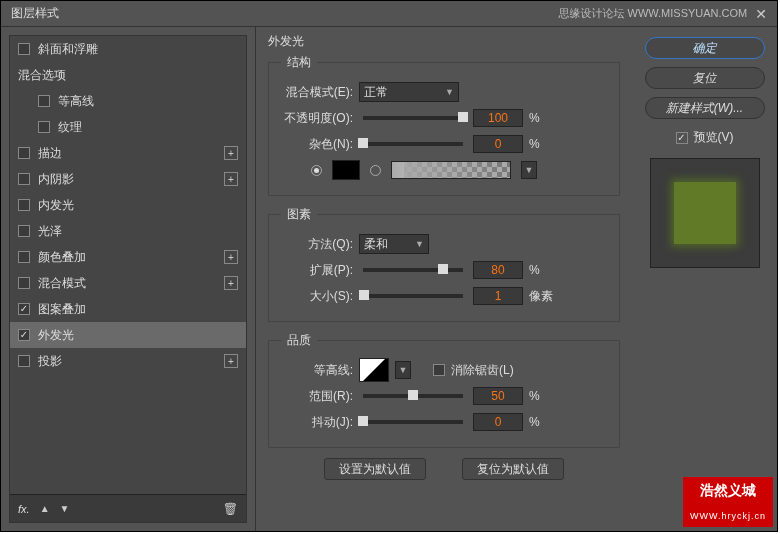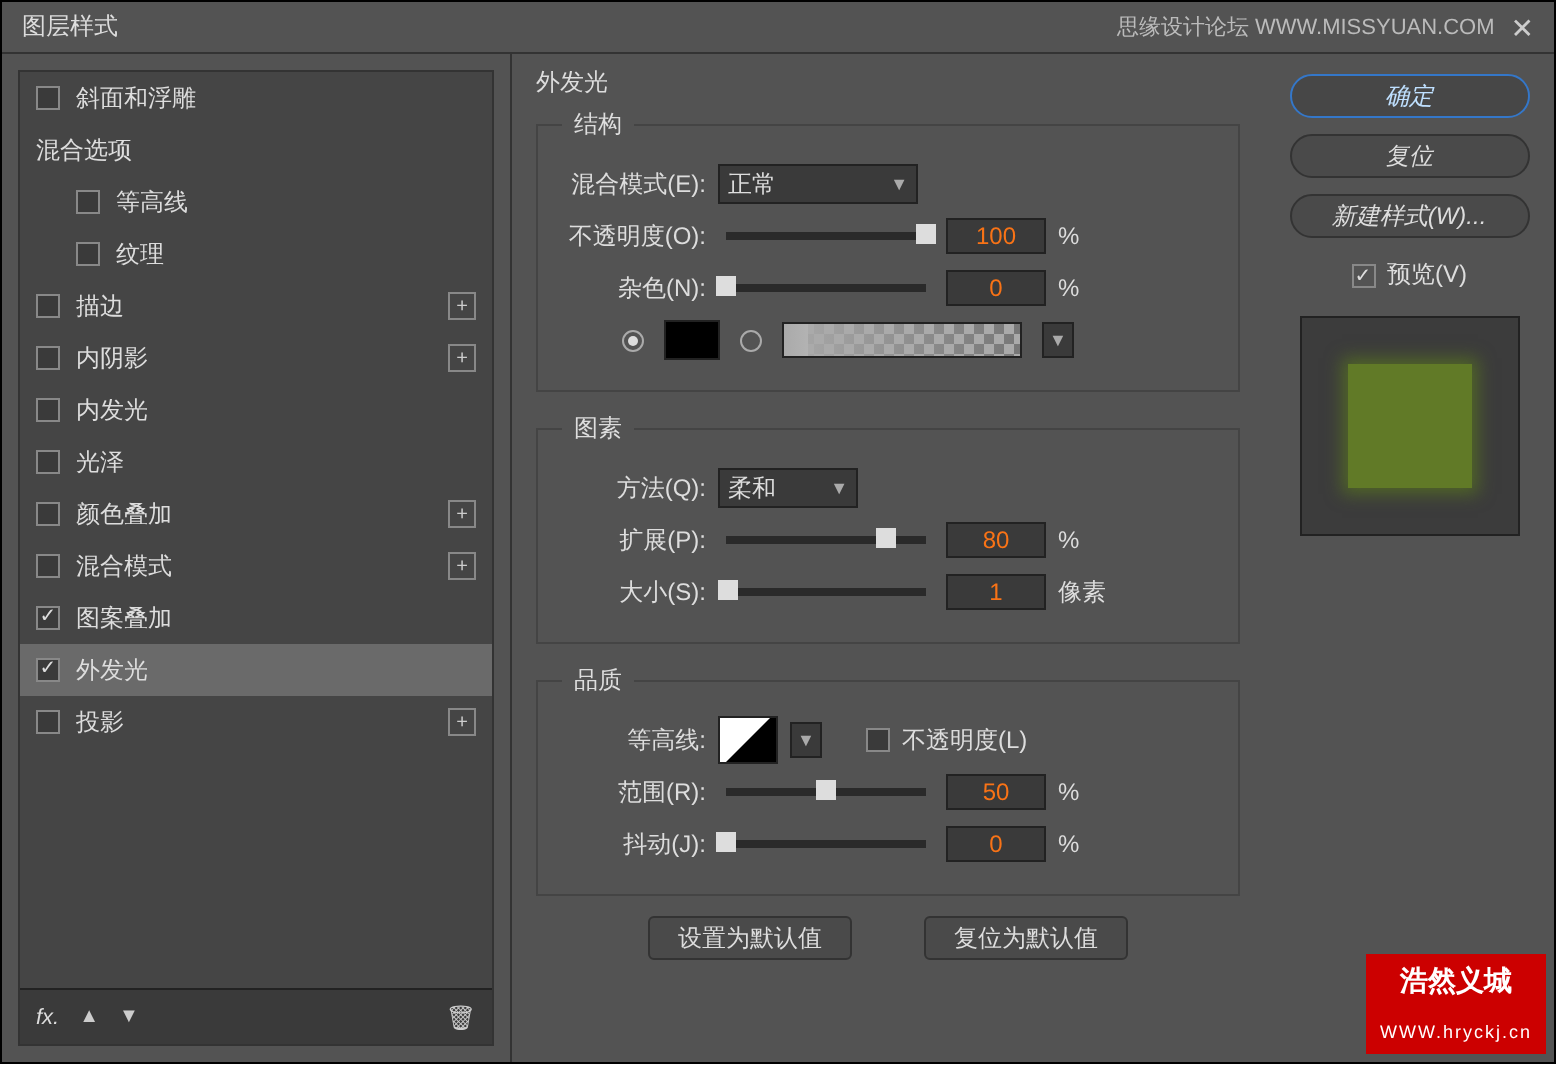--- a/index.html
+++ b/index.html
@@ -210,21 +210,21 @@
         </fieldset>
 
         <fieldset>
           <legend>品质</legend>
           <div class="row">
             <span class="lbl">等高线:</span>
             <div class="contour"></div>
             <div class="caret-btn">▼</div>
             <span style="width:10px"></span>
             <span class="inline-cb"></span>
-            <span>不透明度(L)</span>
+            <span>消除锯齿(L)</span>
           </div>
           <div class="row">
             <span class="lbl">范围(R):</span>
             <div class="slider">
                 <div class="thumb" style="left:50%"></div>
               </div>
             <div class="numbox">50</div>
             <span class="unit">%</span>
           </div>
           <div class="row">

